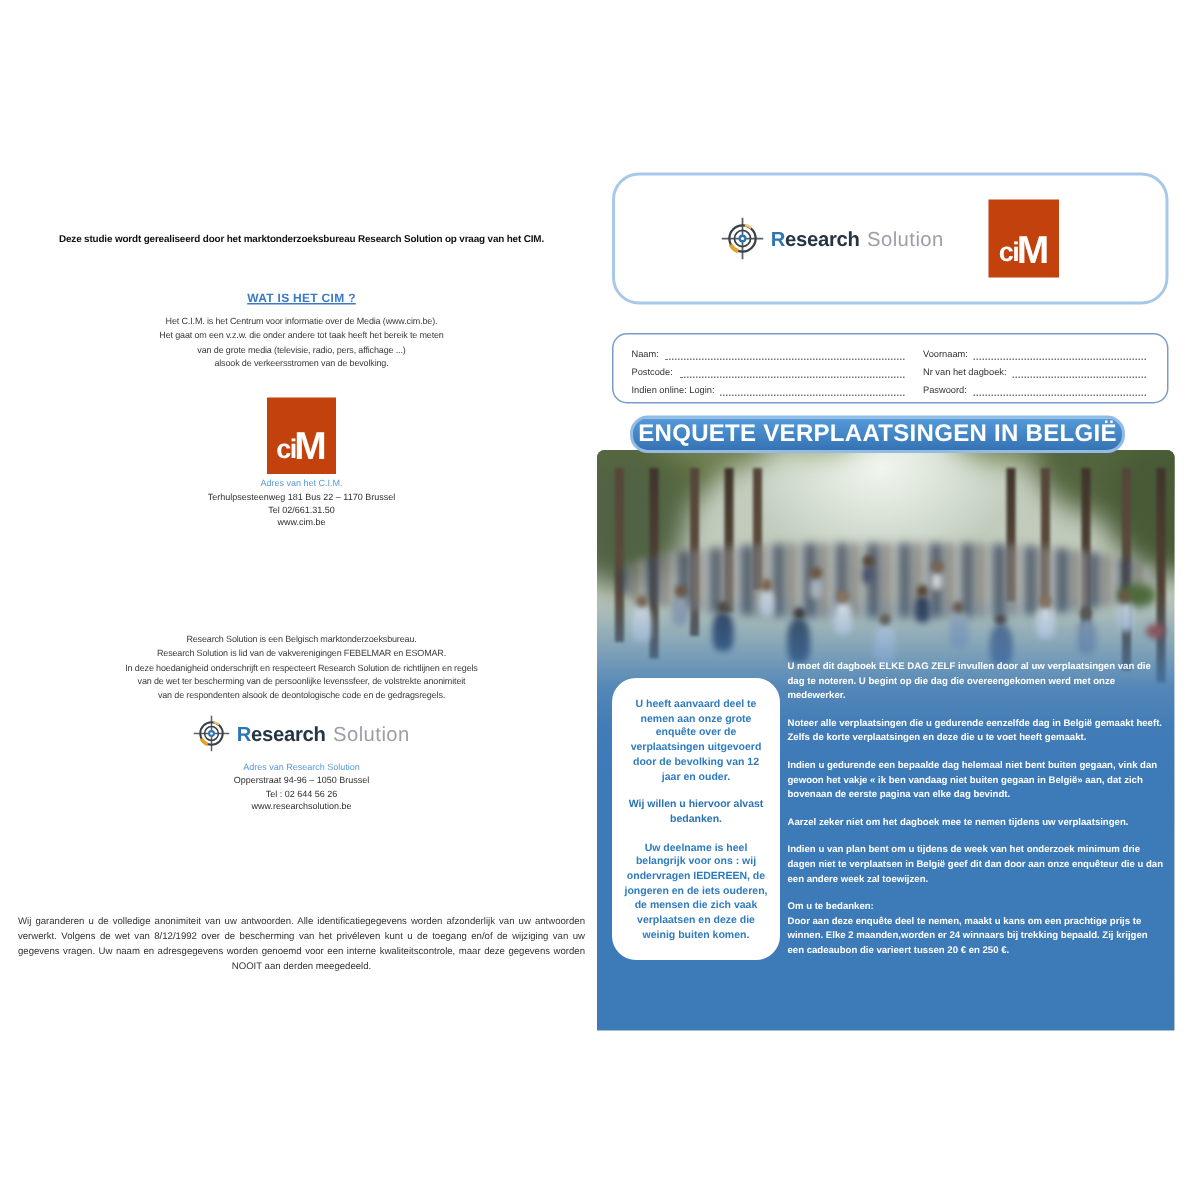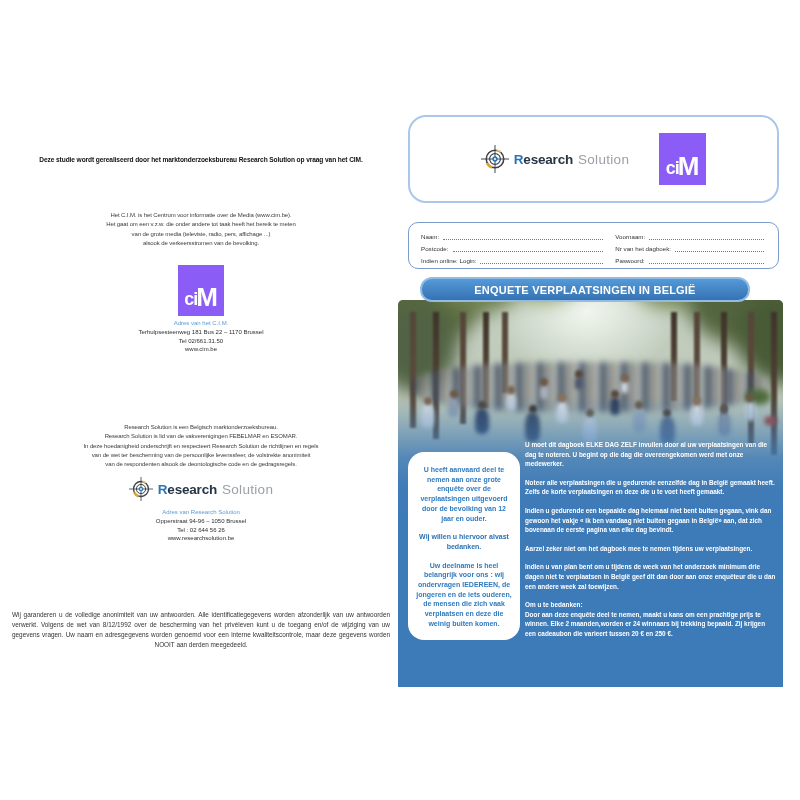--- a/index.html
+++ b/index.html
@@ -9,21 +9,21 @@
   .left-page{position:absolute;left:12px;top:0;width:378px;height:800px;}
   .lp{position:absolute;left:0;width:100%;text-align:center;}
   .intro{top:156px;font-size:6.6px;font-weight:bold;color:#111;white-space:nowrap;letter-spacing:-.1px;}
   .bhead{font-size:8px;font-weight:bold;color:#3b7ac9;text-decoration:underline;letter-spacing:.2px;}
   .wat-h{top:194px;}
   .cpar{font-size:6px;line-height:9.3px;color:#3c3c3c;letter-spacing:-.1px;}
   .cpar div{white-space:nowrap;}
   .wat-p{top:211px;}
   .wie-h{top:407px;}
   .wie-p{top:423px;}
-  .cim-logo{display:inline-flex;align-items:flex-end;justify-content:center;background:#8b5cf6;color:#fff;
+  .cim-logo{display:inline-flex;align-items:flex-end;justify-content:center;background:#c2410c;color:#fff;
             font-weight:bold;line-height:1;}
   .cim-ci{font-size:18px;letter-spacing:-1px;}
   .cim-m{font-size:26px;margin-left:-1px;transform:translateY(2px);}
   .lp-cim{top:265px;}
   .lp-cim .cim-logo{width:46px;height:43px;padding-bottom:8px;}
   .caption{font-size:6px;color:#5b9bd5;}
   .cim-cap{top:320px;}
   .addr{font-size:6px;line-height:8.6px;color:#2e2e2e;}
   .cim-addr{top:328px;}
   .rs-cap{top:509px;}
@@ -42,21 +42,21 @@
   .form-card{position:absolute;left:10px;top:222px;width:371px;height:47px;border:1.5px solid #7b9cc9;
              border-radius:10px;background:#fff;box-sizing:border-box;padding:6px 10px 4px 12px;
              display:grid;grid-template-columns:56% 44%;align-content:space-between;}
   .ffield{display:flex;align-items:flex-end;font-size:6.2px;color:#333;height:11px;}
   .ffield .flabel{white-space:nowrap;margin-right:4px;}
   .ffield .dots{flex:1;border-bottom:1.2px dotted #777;height:6px;margin-right:12px;}
   .ffield.rcol .dots{margin-right:4px;}
   .banner{position:absolute;left:22px;top:277px;width:330px;height:25px;border-radius:12px;
           background:linear-gradient(#549ad8,#3572b4);border:2px solid #93bce4;box-sizing:border-box;
           display:flex;align-items:center;justify-content:center;z-index:3;}
-  .banner span{color:#fff;font-weight:bold;font-size:11px;letter-spacing:.2px;white-space:nowrap;}
+  .banner span{color:#fff;font-weight:bold;font-size:16px;letter-spacing:.2px;white-space:nowrap;}
   .photo-wrap{position:absolute;left:0;top:300px;width:385px;height:387px;border-radius:5px 5px 0 0;
               overflow:hidden;background:linear-gradient(#c4cfc0,#aab4a6);}
   #photo-scene{position:absolute;inset:0;}
   .photo-overlay{position:absolute;inset:0;z-index:2;
      background:linear-gradient(180deg,rgba(61,122,184,0) 25%,rgba(61,122,184,.40) 33%,
                 rgba(61,122,184,.82) 41%,rgba(61,122,184,.97) 48%,#3d7ab8 56%,#3d7ab8 100%);}
   .white-box{position:absolute;left:10px;top:452px;width:112px;height:188px;background:#fff;border-radius:16px;
              z-index:4;box-sizing:border-box;padding:13px 8px;text-align:center;color:#2e7bc0;
              font-size:7px;font-weight:bold;line-height:9.7px;}
   .white-box p{margin:0 0 9px 0;}
@@ -68,20 +68,21 @@
 </style>
 </head>
 <body>
 
 <div id="canvas">
 
   <div class="left-page">
 
     <div class="lp intro">Deze studie wordt gerealiseerd door het marktonderzoeksbureau Research Solution op vraag van het CIM.</div>
 
+    <div class="lp bhead wat-h">WAT IS HET CIM ?</div>
     <div class="lp cpar wat-p">
       <div>Het C.I.M. is het Centrum voor informatie over de Media (www.cim.be).</div>
       <div>Het gaat om een v.z.w. die onder andere tot taak heeft het bereik te meten</div>
       <div>van de grote media (televisie, radio, pers, affichage ...)</div>
       <div>alsook de verkeersstromen van de bevolking.</div>
     </div>
 
     <div class="lp lp-cim">
       <span class="cim-logo">
         <span class="cim-ci">ci</span>

